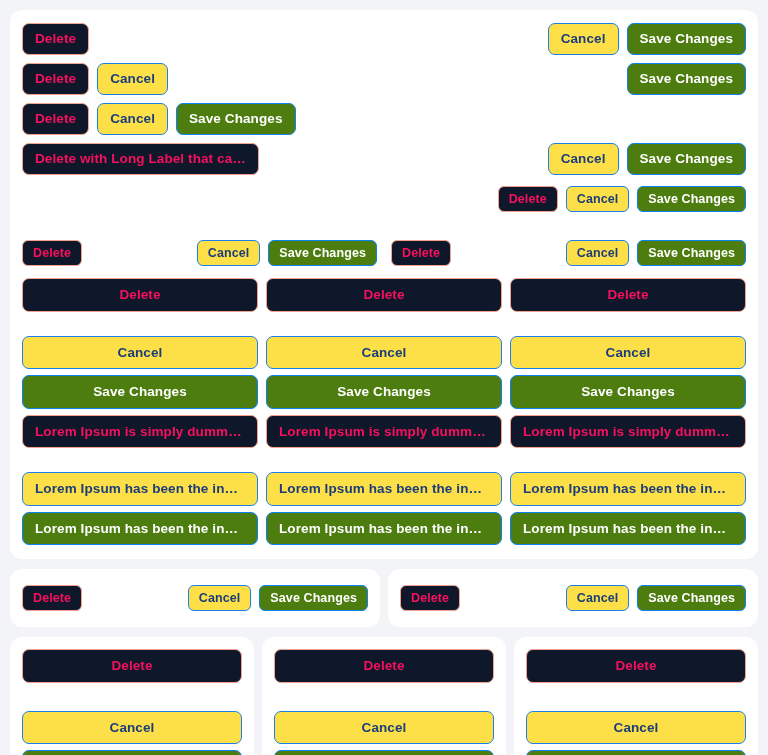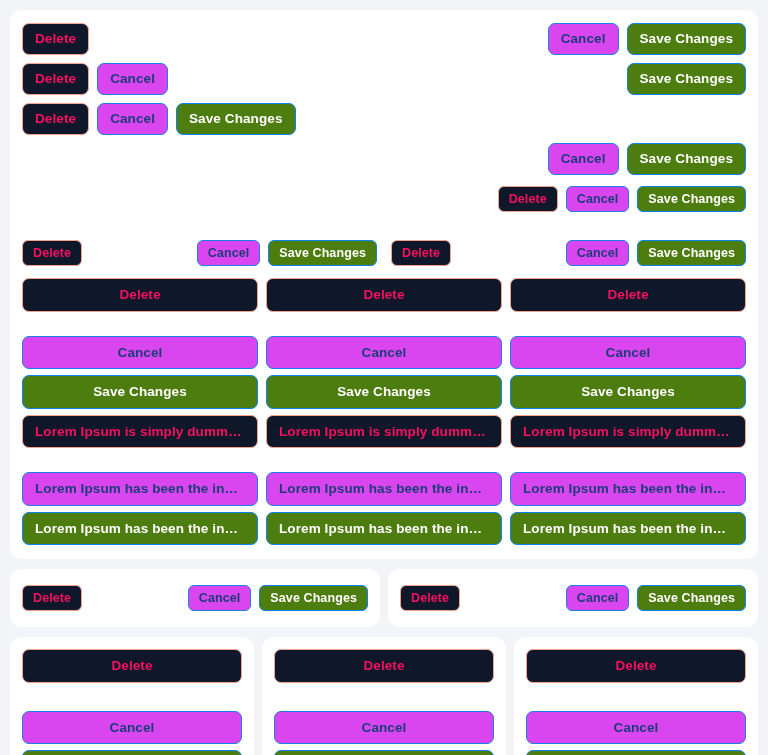--- a/index.html
+++ b/index.html
@@ -76,21 +76,21 @@
   }
 
   .btn-danger-outline {
     color: #f5115e;
     border-color: #f4a08e;
     background: #0f172a;
   }
   .btn-primary-outline {
     color: #1c3d7a;
     border-color: #1a80e8;
-    background: #d946ef;
+    background: #fde047;
   }
   .btn-primary {
     color: #ffffff;
     border-color: #0a84f2;
     background: #4d7c0f;
   }
 
   .btn-sm {
     font-size: 12.5px;
     padding: 6px 10px;
@@ -147,20 +147,21 @@
     </div>
 
     <div class="bar">
       <button class="btn btn-danger-outline">Delete</button>
       <button class="btn btn-primary-outline">Cancel</button>
       <button class="btn btn-primary">Save Changes</button>
       <div class="spacer"></div>
     </div>
 
     <div class="bar">
+      <button class="btn btn-danger-outline" style="max-width:240px;">Delete with Long Label that ca…</button>
       <div class="spacer"></div>
       <button class="btn btn-primary-outline">Cancel</button>
       <button class="btn btn-primary">Save Changes</button>
     </div>
 
     <div class="bar">
       <div class="spacer"></div>
       <button class="btn btn-danger-outline btn-sm">Delete</button>
       <button class="btn btn-primary-outline btn-sm">Cancel</button>
       <button class="btn btn-primary btn-sm">Save Changes</button>

